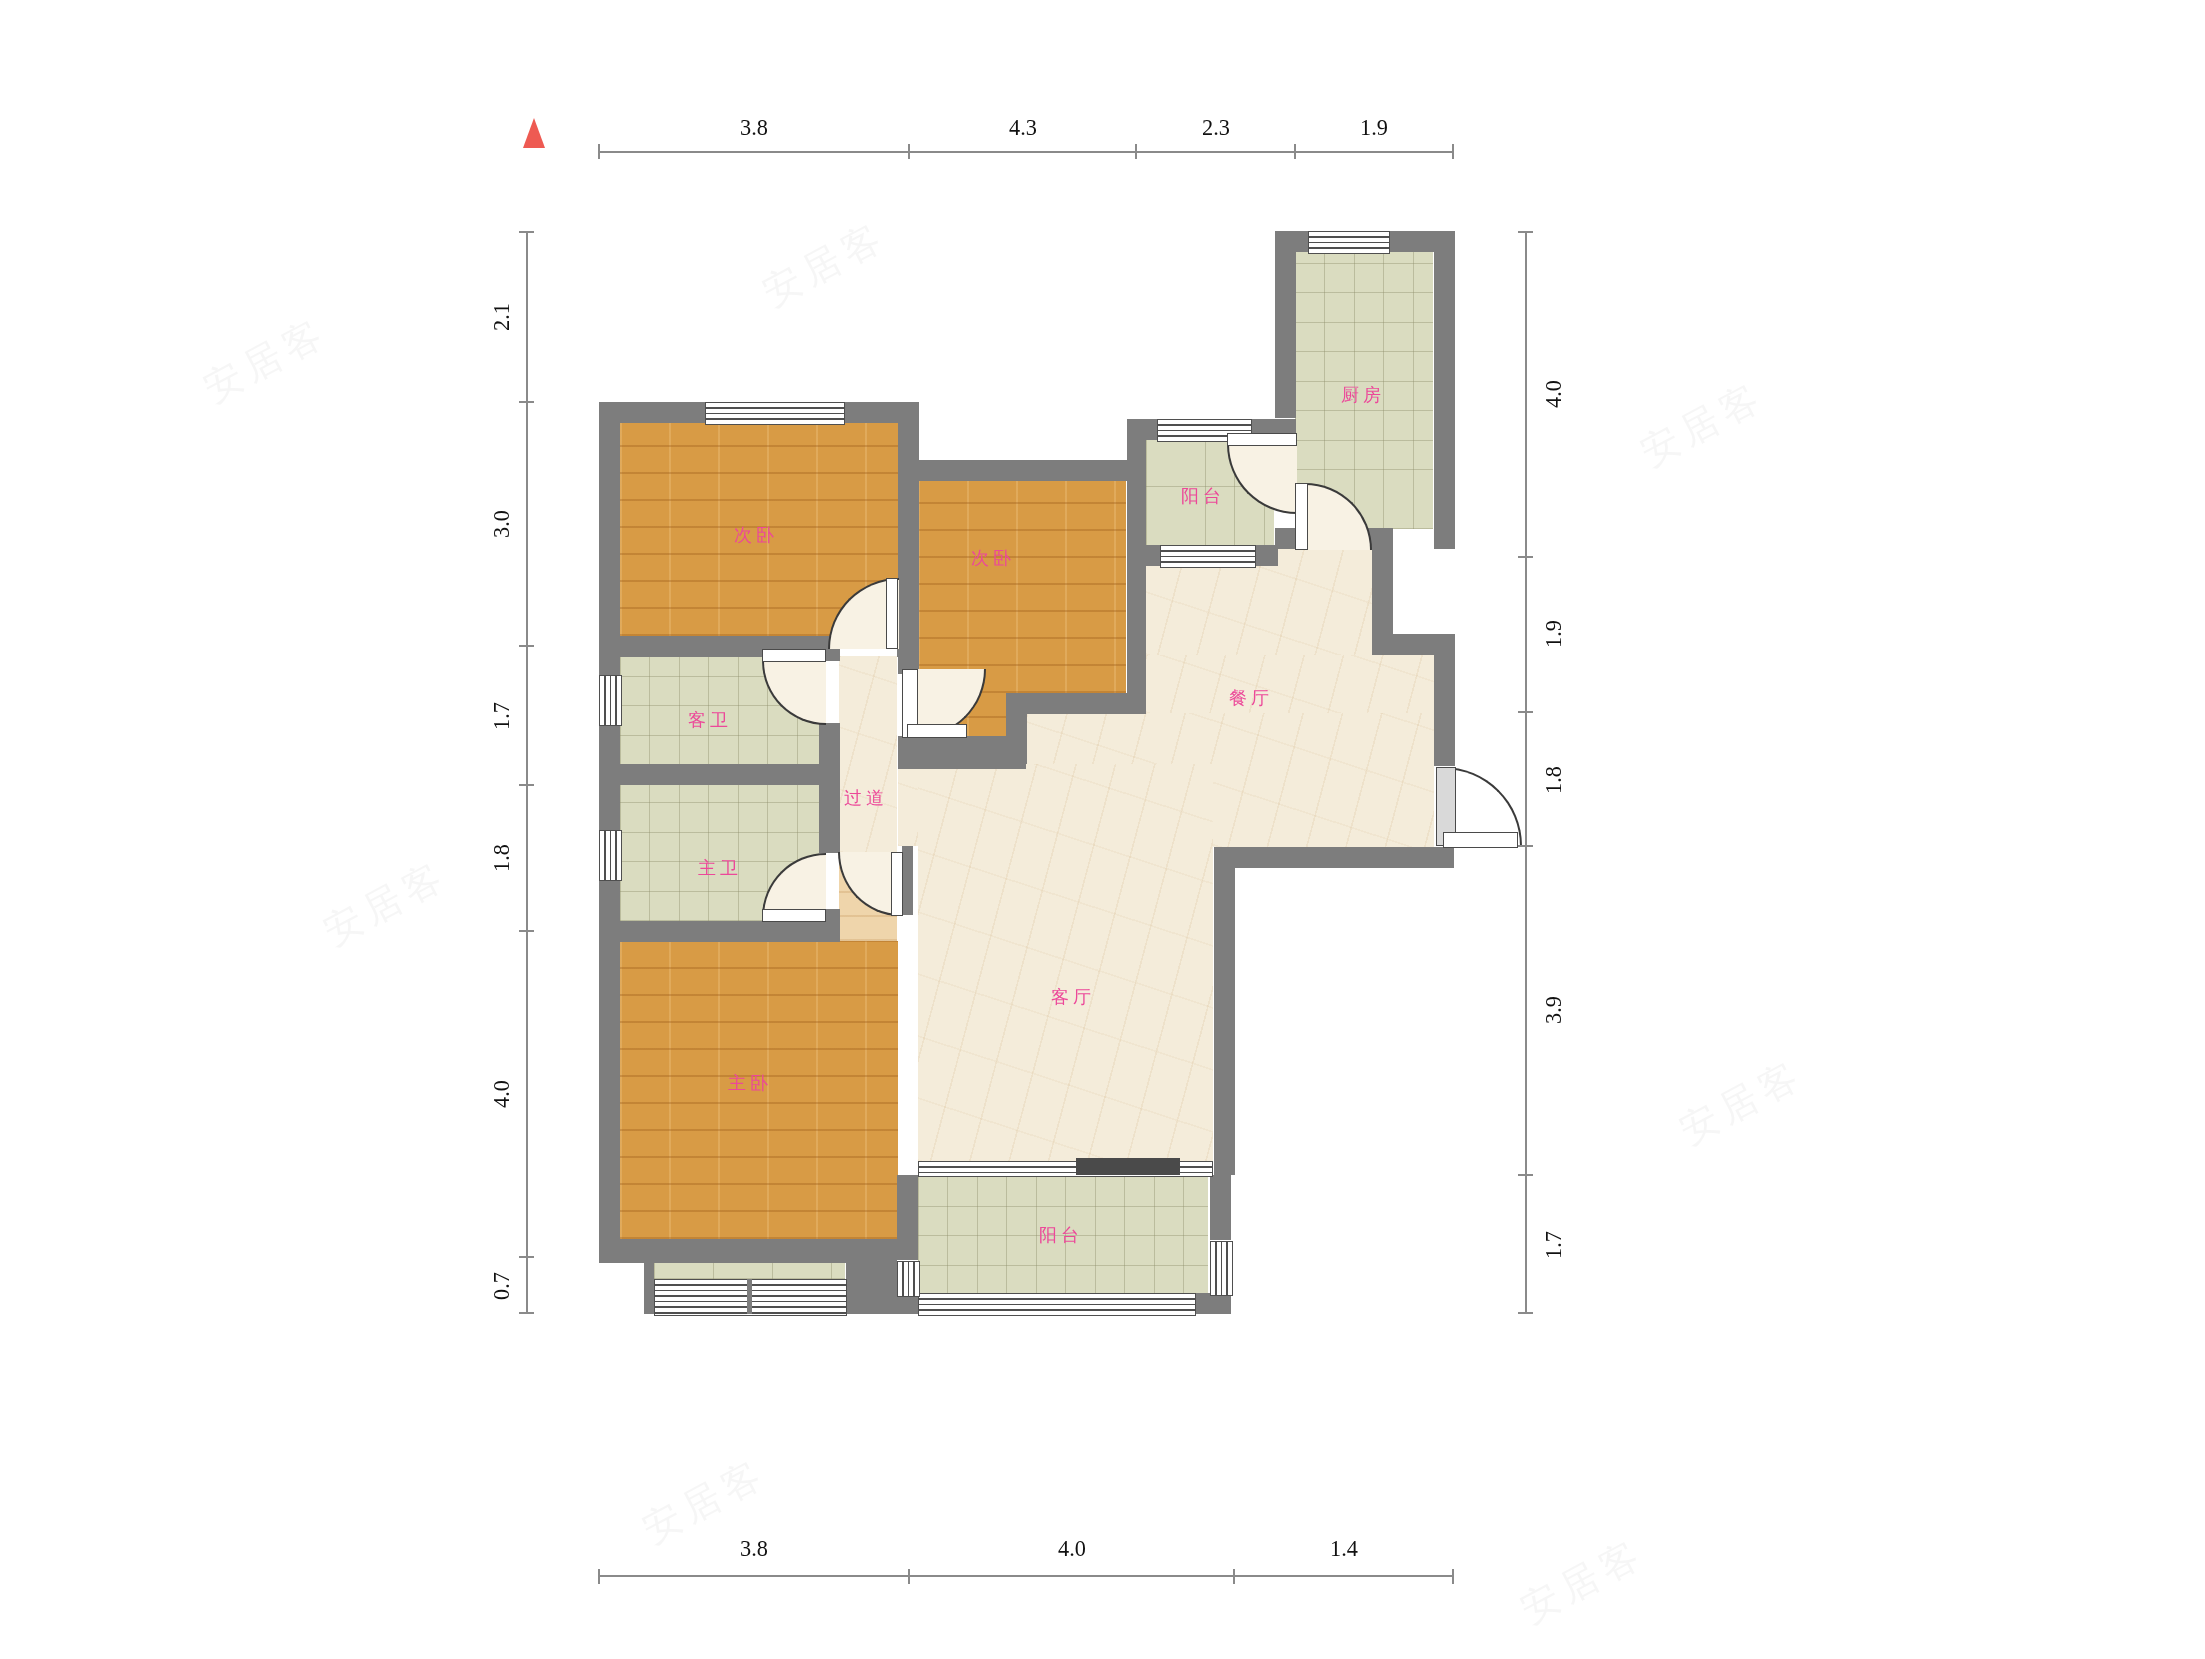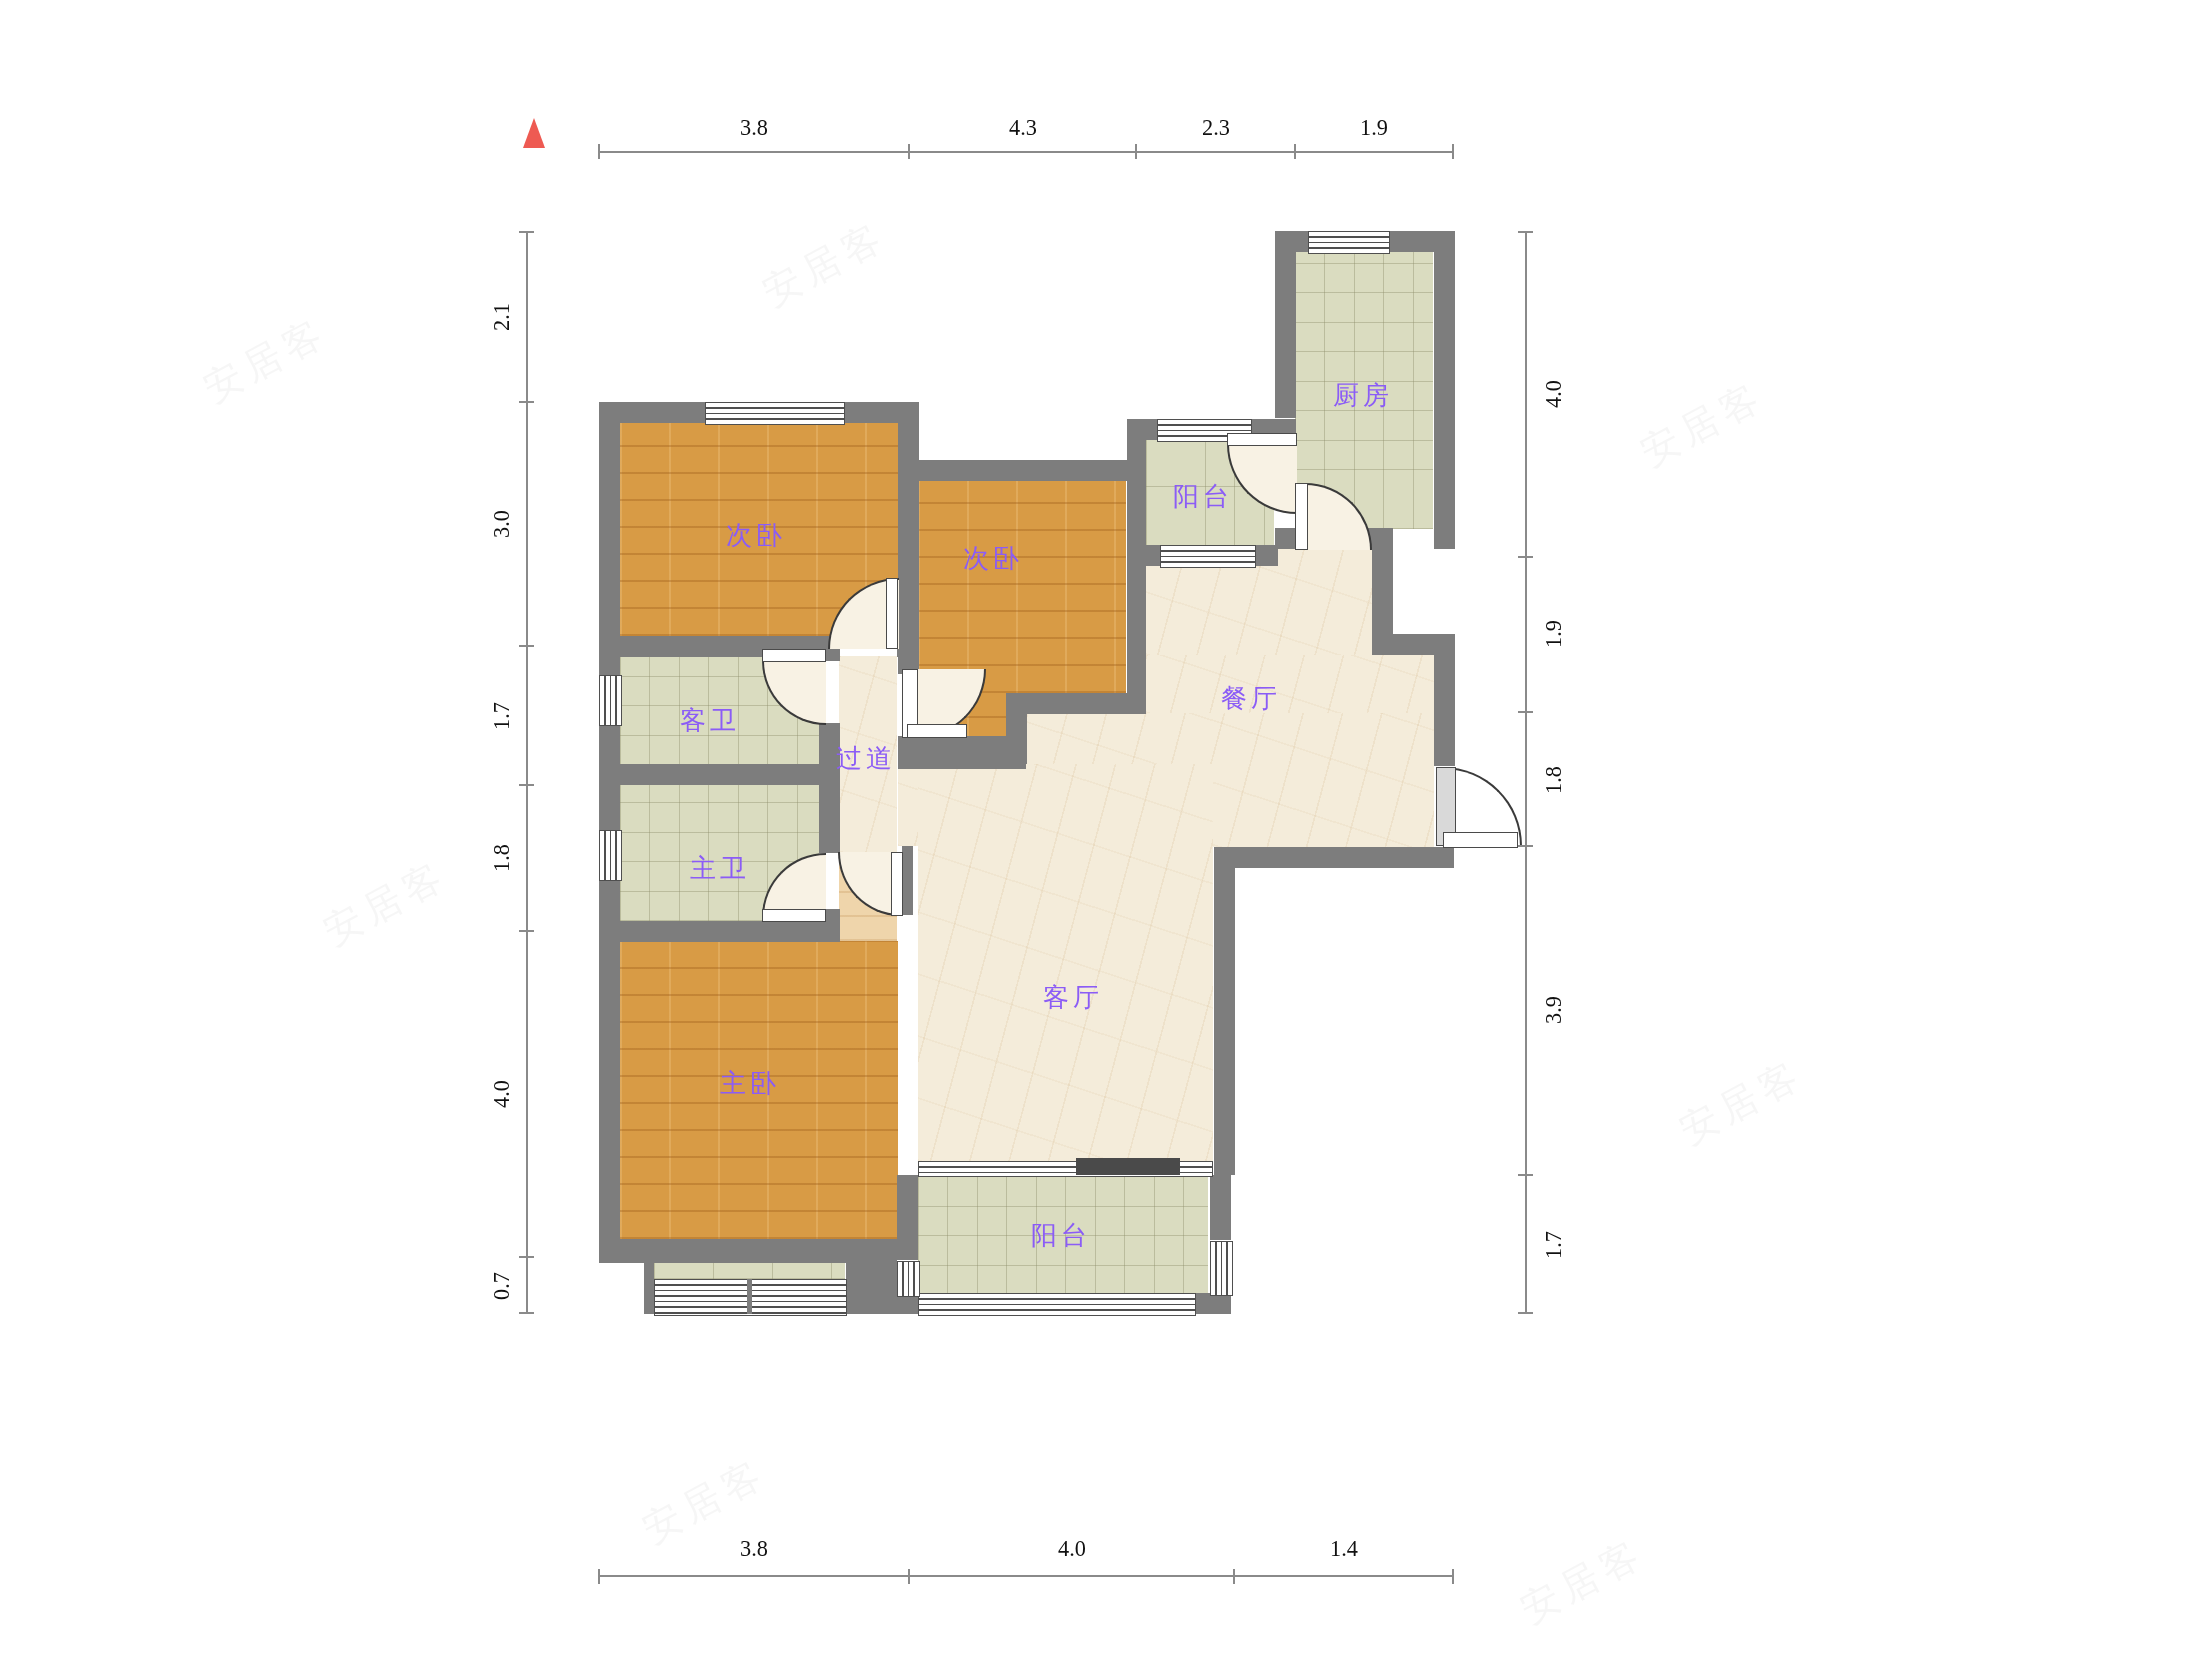--- a/index.html
+++ b/index.html
@@ -25,21 +25,21 @@
     background-image:repeating-linear-gradient(90deg, rgba(0,0,0,0) 0 4px, #4f4f4f 4px 5.6px);}
   
   .door{position:absolute;background:#f8f2e4;}
   .door.tl{border-radius:100% 0 0 0;border-top:2.4px solid #3a3a3a;border-left:2.4px solid #3a3a3a;}
   .door.tr{border-radius:0 100% 0 0;border-top:2.4px solid #3a3a3a;border-right:2.4px solid #3a3a3a;}
   .door.bl{border-radius:0 0 0 100%;border-bottom:2.4px solid #3a3a3a;border-left:2.4px solid #3a3a3a;}
   .door.br{border-radius:0 0 100% 0;border-bottom:2.4px solid #3a3a3a;border-right:2.4px solid #3a3a3a;}
   .leaf{position:absolute;background:#ffffff;border:1.6px solid #4a4a4a;}
   .leaf-gray{position:absolute;background:#d9d9d9;border:1.6px solid #4a4a4a;}
   
-  .room-label{position:absolute;transform:translate(-50%,-50%);font-size:26px;color:#8b5cf6;
+  .room-label{position:absolute;transform:translate(-50%,-50%);font-size:18px;color:#ec4899;
     letter-spacing:4px;white-space:nowrap;}
   .dim-label{position:absolute;transform:translate(-50%,-50%);font-size:22.3px;color:#111;white-space:nowrap;}
   .dim-label-v{position:absolute;transform:translate(-50%,-50%) rotate(-90deg);font-size:22.3px;color:#111;white-space:nowrap;}
   
   .dline{position:absolute;background:#8a8a8a;}
   .wm{position:absolute;transform:rotate(-28deg);font-size:38px;color:rgba(130,130,130,.07);
       letter-spacing:6.4px;white-space:nowrap;font-family:"Liberation Sans",sans-serif;}
   .north{position:absolute;width:0;height:0;border-left:11.2px solid rgba(0,0,0,0);
       border-right:11.2px solid rgba(0,0,0,0);border-bottom:30px solid #ee5a52;}
 </style>
@@ -154,21 +154,21 @@
 
   <div class="door tr" style="left:1443px;top:767px;width:77px;height:77px;background:#ffffff;"></div>
   <div class="leaf-gray" style="left:1436px;top:767px;width:17.6px;height:77px;"></div>
   <div class="leaf" style="left:1443px;top:832px;width:73px;height:13.6px;"></div>
 
   <div class="room-label" style="left:756px;top:535px;">次卧</div>
   <div class="room-label" style="left:993px;top:558px;">次卧</div>
   <div class="room-label" style="left:710px;top:720px;">客卫</div>
   <div class="room-label" style="left:720px;top:868px;">主卫</div>
   <div class="room-label" style="left:750px;top:1083px;">主卧</div>
-  <div class="room-label" style="left:866px;top:758px;">过道</div>
+  <div class="room-label" style="left:866px;top:798px;">过道</div>
   <div class="room-label" style="left:1251px;top:698px;">餐厅</div>
   <div class="room-label" style="left:1073px;top:997px;">客厅</div>
   <div class="room-label" style="left:1363px;top:395px;">厨房</div>
   <div class="room-label" style="left:1203px;top:496px;">阳台</div>
   <div class="room-label" style="left:1061px;top:1235px;">阳台</div>
 
   <div class="dline" style="left:599px;top:151px;width:855px;height:2.4px;"></div>
   <div class="dline" style="left:598px;top:144px;width:2.4px;height:15px;"></div>
   <div class="dline" style="left:908px;top:144px;width:2.4px;height:15px;"></div>
   <div class="dline" style="left:1135px;top:144px;width:2.4px;height:15px;"></div>

